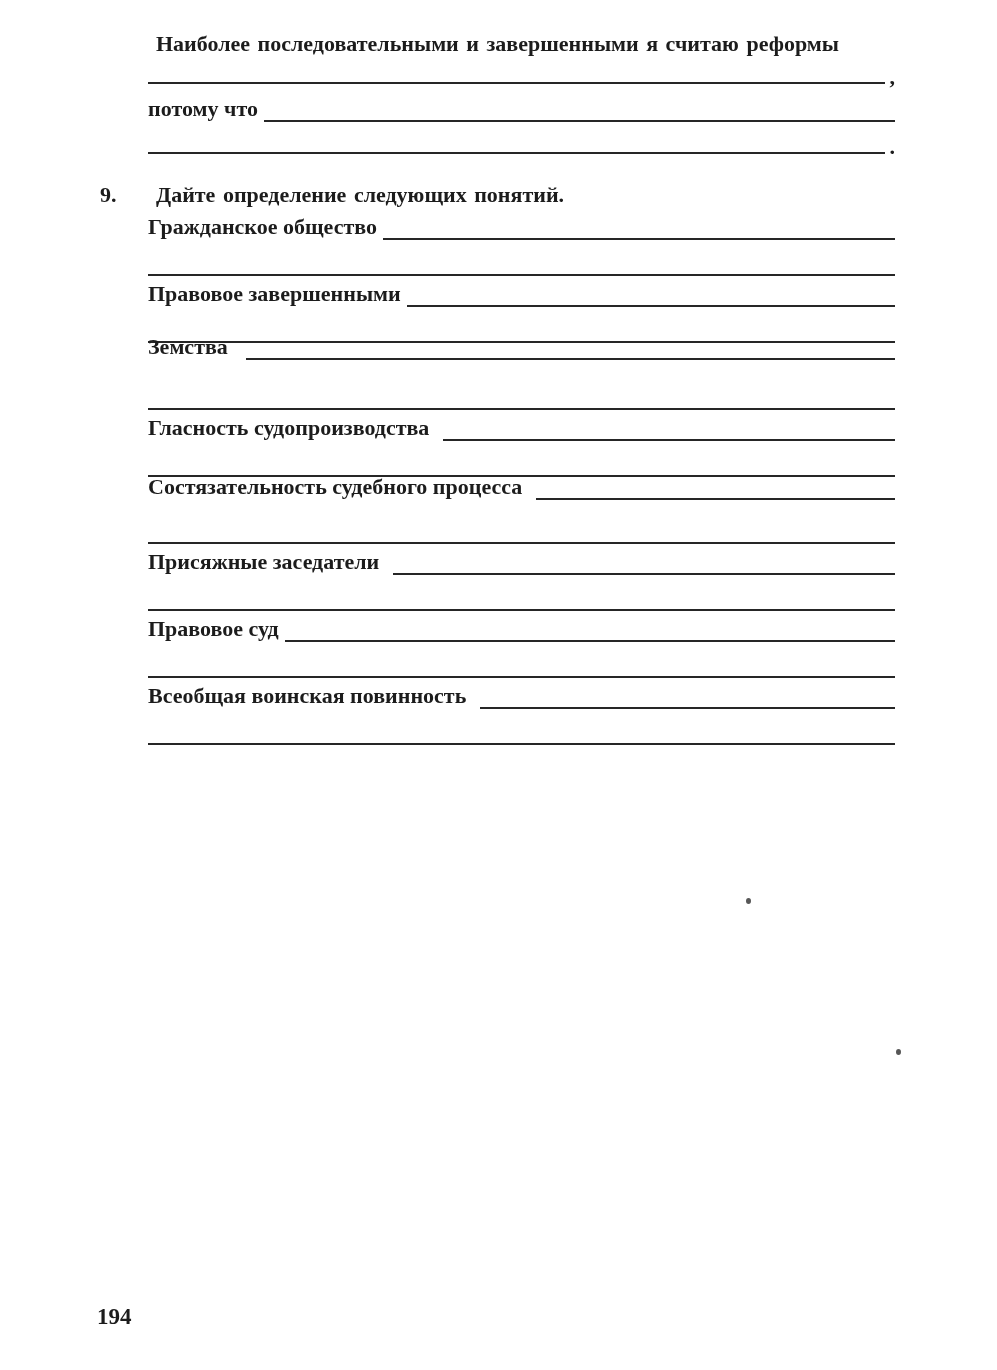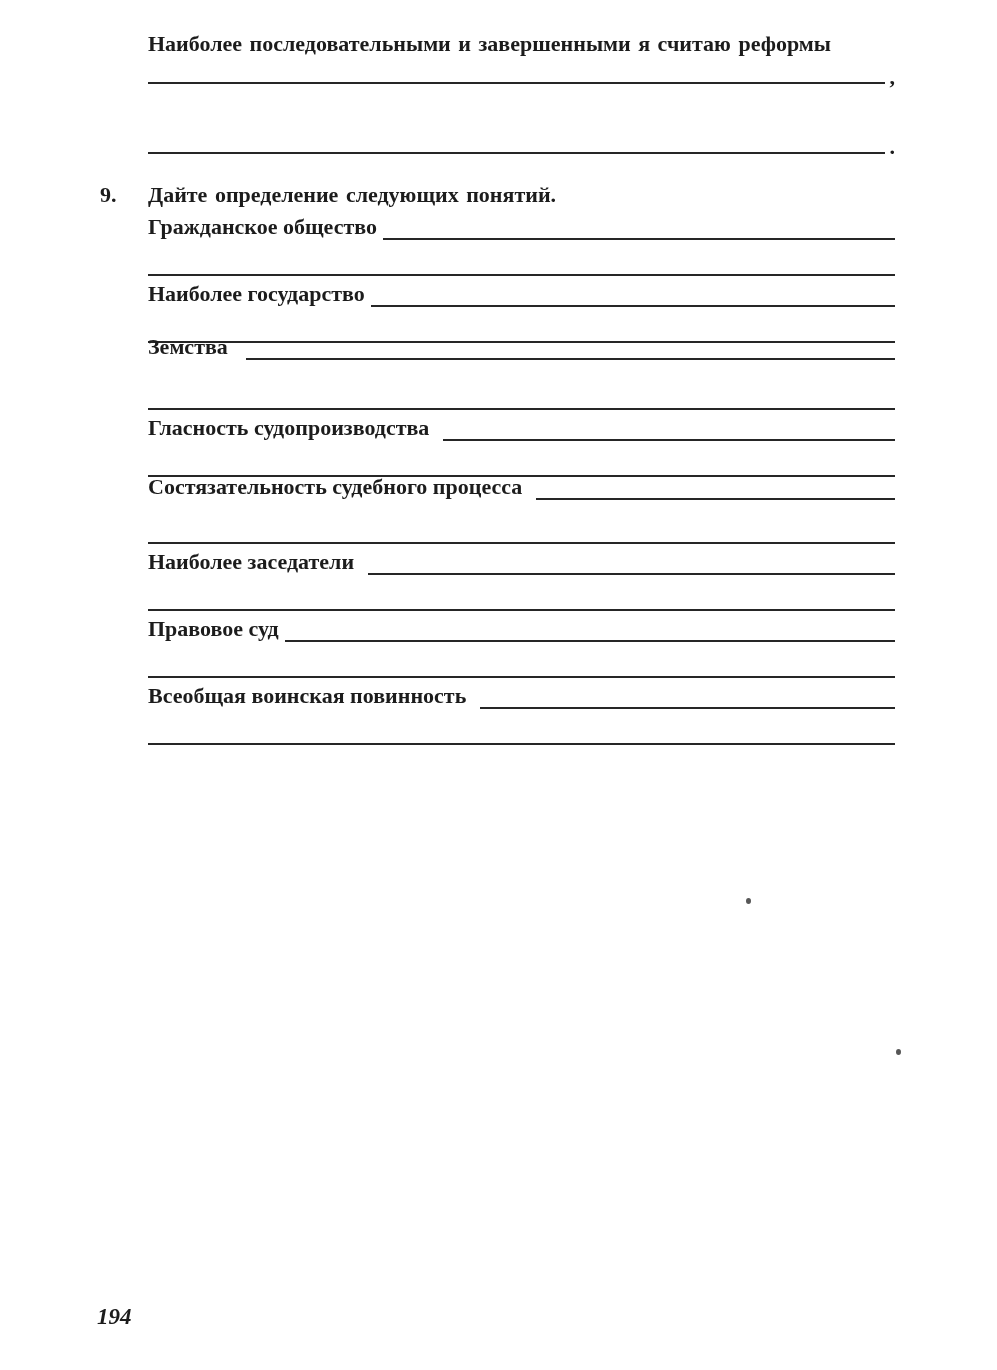--- a/index.html
+++ b/index.html
@@ -21,20 +21,21 @@
   .row {
     position: absolute;
     left: 148px;
     right: 102px;
   }
   .text-line {
     font-size: 22px;
     line-height: 28px;
     word-spacing: 2px;
     white-space: nowrap;
+    margin-left: 8px;
   }
   .rule-row {
     display: flex;
     align-items: flex-end;
   }
   .fill-line {
     flex: 1;
     align-self: stretch;
     border-bottom: 2px solid #262626;
   }
@@ -55,21 +56,20 @@
     top: 181px;
     font-size: 22px;
     line-height: 28px;
   }
   .page-number {
     position: absolute;
     left: 97px;
     top: 1303px;
     font-size: 23px;
     line-height: 28px;
-    font-style: italic;
   }
   .speck {
     position: absolute;
     width: 5px;
     height: 6px;
     background: #3a3a3a;
     border-radius: 50%;
     opacity: 0.85;
   }
   .speck-1 { left: 746px; top: 898px; }
@@ -80,39 +80,43 @@
 
 <div class="page">
 
   <div class="row text-line" style="top:30px">Наиболее последовательными и завершенными я считаю реформы</div>
 
   <div class="row rule-row" style="top:58px;height:26px">
     <div class="fill-line"></div>
     <span class="punct">,</span>
   </div>
 
+  <div class="row rule-row" style="top:94px;height:28px">
+    <span class="lbl">потому что</span>
+    <div class="fill-line"></div>
+  </div>
 
   <div class="row rule-row" style="top:128px;height:26px">
     <div class="fill-line"></div>
     <span class="punct">.</span>
   </div>
 
   <div class="q-num">9.</div>
   <div class="row text-line" style="top:181px">Дайте определение следующих понятий.</div>
 
   <div class="row rule-row" style="top:212px;height:28px">
     <span class="lbl">Гражданское общество</span>
     <div class="fill-line"></div>
   </div>
   <div class="row rule-row" style="top:262px;height:14px">
     <div class="fill-line"></div>
   </div>
 
   <div class="row rule-row" style="top:279px;height:28px">
-    <span class="lbl">Наиболее государство</span>
+    <span class="lbl">Правовое завершенными</span>
     <div class="fill-line"></div>
   </div>
   <div class="row rule-row" style="top:329px;height:14px">
     <div class="fill-line"></div>
   </div>
 
   <div class="row rule-row" style="top:332px;height:28px">
     <span class="lbl" style="padding-right:18px">Земства</span>
     <div class="fill-line"></div>
   </div>
@@ -130,21 +134,21 @@
 
   <div class="row rule-row" style="top:472px;height:28px">
     <span class="lbl" style="padding-right:14px">Состязательность судебного процесса</span>
     <div class="fill-line"></div>
   </div>
   <div class="row rule-row" style="top:530px;height:14px">
     <div class="fill-line"></div>
   </div>
 
   <div class="row rule-row" style="top:547px;height:28px">
-    <span class="lbl" style="padding-right:14px">Наиболее заседатели</span>
+    <span class="lbl" style="padding-right:14px">Присяжные заседатели</span>
     <div class="fill-line"></div>
   </div>
   <div class="row rule-row" style="top:597px;height:14px">
     <div class="fill-line"></div>
   </div>
 
   <div class="row rule-row" style="top:614px;height:28px">
     <span class="lbl">Правовое суд</span>
     <div class="fill-line"></div>
   </div>

